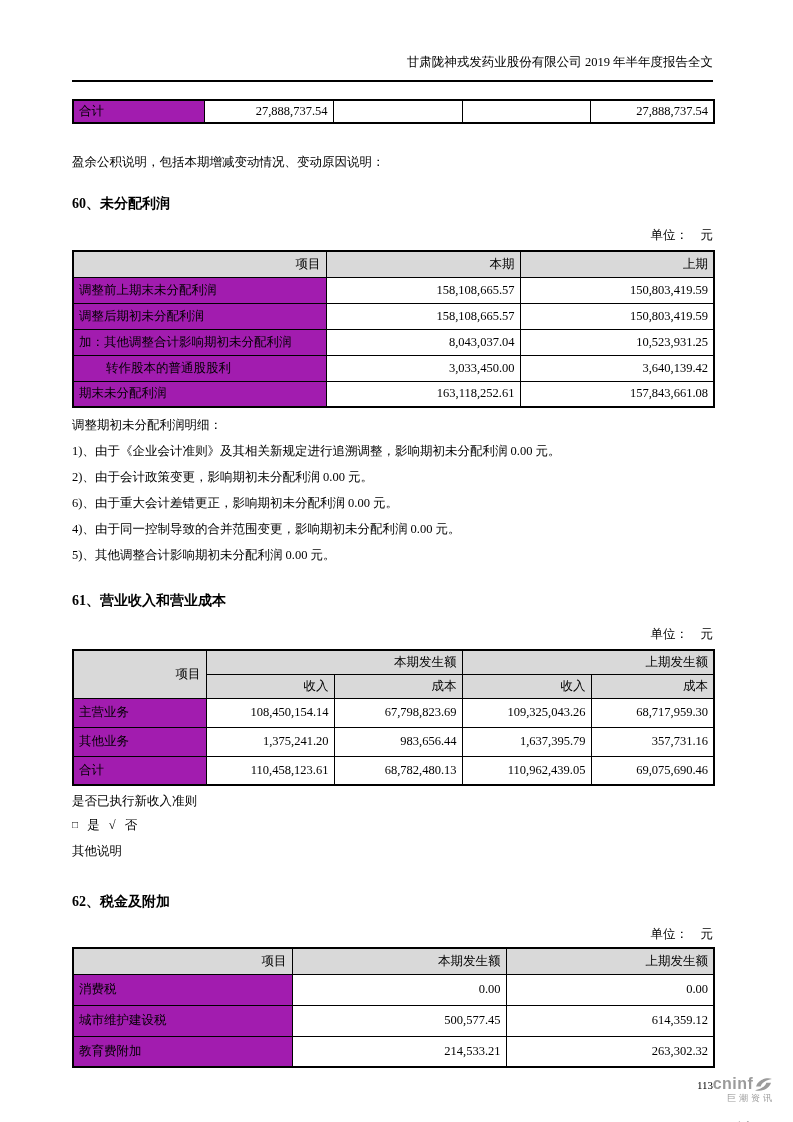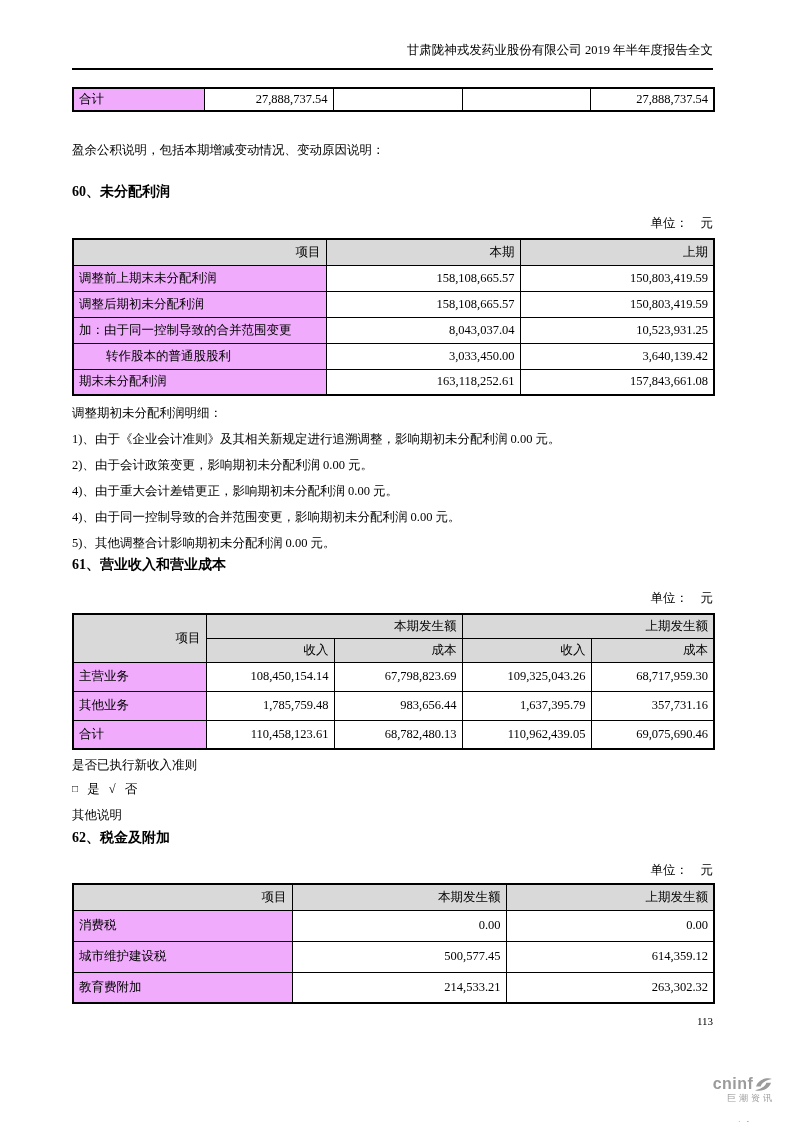--- a/index.html
+++ b/index.html
@@ -9,21 +9,21 @@
     width: 793px;
     height: 1122px;
     background: #ffffff;
     font-family: "Liberation Serif", "DejaVu Serif", serif;
     color: #000000;
     overflow: hidden;
   }
   .content { margin: 0 80px 0 72px; }
 
   .page-header {
-    padding-top: 42px;
+    padding-top: 54px;
     padding-bottom: 9px;
     border-bottom: 2px solid #000;
     text-align: right;
     font-size: 12.5px;
     line-height: 17px;
   }
 
   table {
     border-collapse: collapse;
     table-layout: fixed;
@@ -32,21 +32,21 @@
   }
   td {
     border: 1px solid #000;
     font-size: 12.5px;
     padding: 0 5px;
     overflow: hidden;
     white-space: nowrap;
     vertical-align: middle;
   }
   td.hd { background: #d9d9d9; text-align: right; }
-  td.lbl { background: #f0abfc; text-align: left; }
+  td.lbl { background: #a21caf; text-align: left; }
   td.num { text-align: right; background: #ffffff; }
   td.indent { padding-left: 32px; }
 
   .tblA { margin-top: 17px; }
   .tblA td { height: 23px; }
 
   .tblB { margin-top: 7px; }
   .tblB td { height: 26px; }
 
   .tblC { margin-top: 7px; }
@@ -66,22 +66,22 @@
   .check-line .box { font-size: 10px; position: relative; top: -1px; }
   .check-line .seg { margin-right: 6px; }
   .other-line { margin-top: 9px; }
 
   h3.sec {
     font-size: 14px;
     line-height: 19px;
     font-weight: bold;
     margin-top: 24px;
   }
-  h3.sec61 { margin-top: 4px; }
-  h3.sec62 { margin-top: 5px; }
+  h3.sec61 { margin-top: 28px; }
+  h3.sec62 { margin-top: 33px; }
 
   .unit-line {
     text-align: right;
     font-size: 12.5px;
     line-height: 16px;
     margin-top: 14px;
   }
   .unit-61 { margin-top: 16px; }
   .unit-62 { margin-top: 15px; }
 
@@ -157,41 +157,41 @@
         <td class="lbl">调整前上期末未分配利润</td>
         <td class="num">158,108,665.57</td>
         <td class="num">150,803,419.59</td>
       </tr>
       <tr>
         <td class="lbl">调整后期初未分配利润</td>
         <td class="num">158,108,665.57</td>
         <td class="num">150,803,419.59</td>
       </tr>
       <tr>
-        <td class="lbl">加：由于同一控制导致的合并范围变更</td>
+        <td class="lbl">加：其他调整合计影响期初未分配利润</td>
         <td class="num">8,043,037.04</td>
         <td class="num">10,523,931.25</td>
       </tr>
       <tr>
         <td class="lbl indent">转作股本的普通股股利</td>
         <td class="num">3,033,450.00</td>
         <td class="num">3,640,139.42</td>
       </tr>
       <tr>
         <td class="lbl">期末未分配利润</td>
         <td class="num">163,118,252.61</td>
         <td class="num">157,843,661.08</td>
       </tr>
     </tbody>
       </table>
 
     <p class="body-text detail-title">调整期初未分配利润明细：</p>
     <p class="body-text detail-item">1)、由于《企业会计准则》及其相关新规定进行追溯调整，影响期初未分配利润 0.00 元。</p>
     <p class="body-text detail-item">2)、由于会计政策变更，影响期初未分配利润 0.00 元。</p>
-    <p class="body-text detail-item">4)、由于重大会计差错更正，影响期初未分配利润 0.00 元。</p>
+    <p class="body-text detail-item">6)、由于重大会计差错更正，影响期初未分配利润 0.00 元。</p>
     <p class="body-text detail-item">4)、由于同一控制导致的合并范围变更，影响期初未分配利润 0.00 元。</p>
     <p class="body-text detail-item">5)、其他调整合计影响期初未分配利润 0.00 元。</p>
 
     <h3 class="sec sec61">61、营业收入和营业成本</h3>
     <div class="unit-line unit-61">单位：　元</div>
 
     <table class="tblC">
       <colgroup>
           <col style="width:133px">
           <col style="width:128px">
@@ -213,21 +213,21 @@
       </tr>
       <tr class="drow">
         <td class="lbl">主营业务</td>
         <td class="num">108,450,154.14</td>
         <td class="num">67,798,823.69</td>
         <td class="num">109,325,043.26</td>
         <td class="num">68,717,959.30</td>
       </tr>
       <tr class="drow">
         <td class="lbl">其他业务</td>
-        <td class="num">1,785,759.48</td>
+        <td class="num">1,375,241.20</td>
         <td class="num">983,656.44</td>
         <td class="num">1,637,395.79</td>
         <td class="num">357,731.16</td>
       </tr>
       <tr class="drow">
         <td class="lbl">合计</td>
         <td class="num">110,458,123.61</td>
         <td class="num">68,782,480.13</td>
         <td class="num">110,962,439.05</td>
         <td class="num">69,075,690.46</td>

